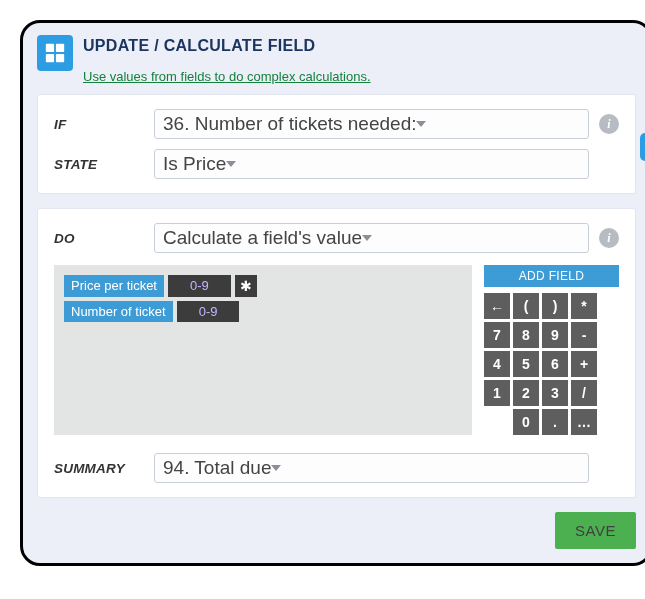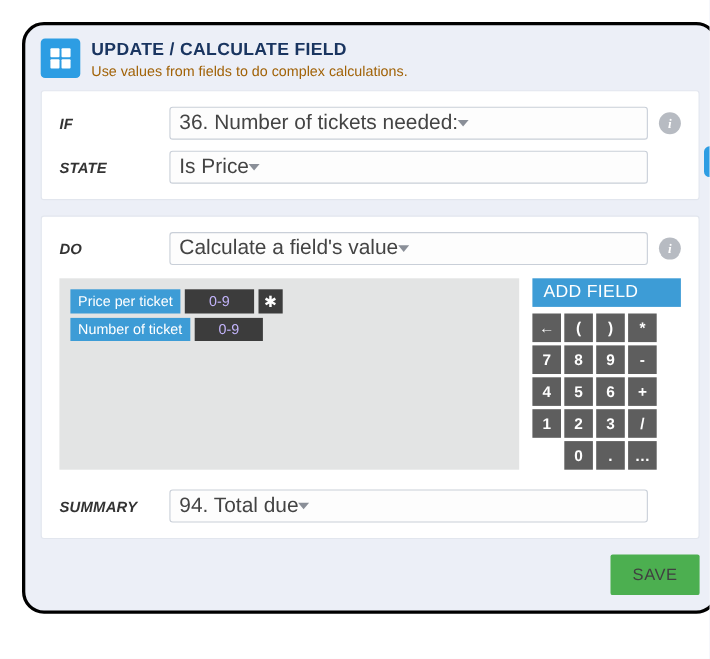--- a/index.html
+++ b/index.html
@@ -13,21 +13,21 @@
     position: relative;
   }
   .header { display: flex; align-items: flex-start; gap: 10px; margin-bottom: 10px; }
   .header-icon {
     width: 36px; height: 36px; background: #2d9de3; border-radius: 4px;
     display: flex; align-items: center; justify-content: center; flex-shrink: 0;
   }
   .header-icon svg { width: 22px; height: 22px; fill: #fff; }
   .header-text { padding-top: 2px; }
   .header-title { color: #1a3560; font-weight: bold; font-size: 16px; letter-spacing: 0.3px; }
-  .header-sub { color: #a16207; font-size: 13px; margin-top: 2px; }
+  .header-sub { color: #15803d; font-size: 13px; margin-top: 14px; text-decoration: underline; }
 
   .panel { background: #fff; border: 1px solid #e2e6ee; border-radius: 3px; padding: 14px 16px; margin-bottom: 14px; position: relative; }
   .row { display: flex; align-items: center; margin-bottom: 10px; }
   .row:last-child { margin-bottom: 0; }
   .row-label { width: 100px; color: #333; font-size: 13.5px; font-weight: 600; letter-spacing: 0.2px; font-style: italic; }
   .select {
     flex: 1; height: 30px; border: 1px solid #c9cfd8; border-radius: 3px;
     background: #fdfdfd; display: flex; align-items: center; justify-content: flex-start;
     padding: 0 8px; font-size: 19px; color: #444; cursor: pointer;
   }
@@ -58,23 +58,23 @@
   }
   .token-type {
     background: #3c3c3c; color: #c4b5fd; font-size: 13px; padding: 3px 22px;
   }
   .token-op {
     background: #3c3c3c; color: #fff; font-size: 14px; width: 22px; height: 22px;
     display: flex; align-items: center; justify-content: center;
   }
   .calc-side { width: 135px; }
   .add-field-btn {
-    background: #3d9cd6; color: #fff; font-size: 16px; font-weight: 500;
+    background: #3d9cd6; color: #fff; font-size: 12px; font-weight: 500;
     padding: 4px 10px; margin-bottom: 6px; letter-spacing: 0.3px; cursor: pointer;
-    width: 100%; text-align: left;
+    width: 100%; text-align: center;
   }
   .keypad { display: grid; grid-template-columns: repeat(4, 26px); gap: 3px; width: fit-content; }
   .key {
     width: 26px; height: 26px; background: #5e5e5e; color: #fff; font-size: 14px; font-weight: 600;
     display: flex; align-items: center; justify-content: center; cursor: pointer;
   }
   .key-empty { background: transparent; cursor: default; }
 
   .footer { display: flex; justify-content: flex-end; }
   .save-btn {

